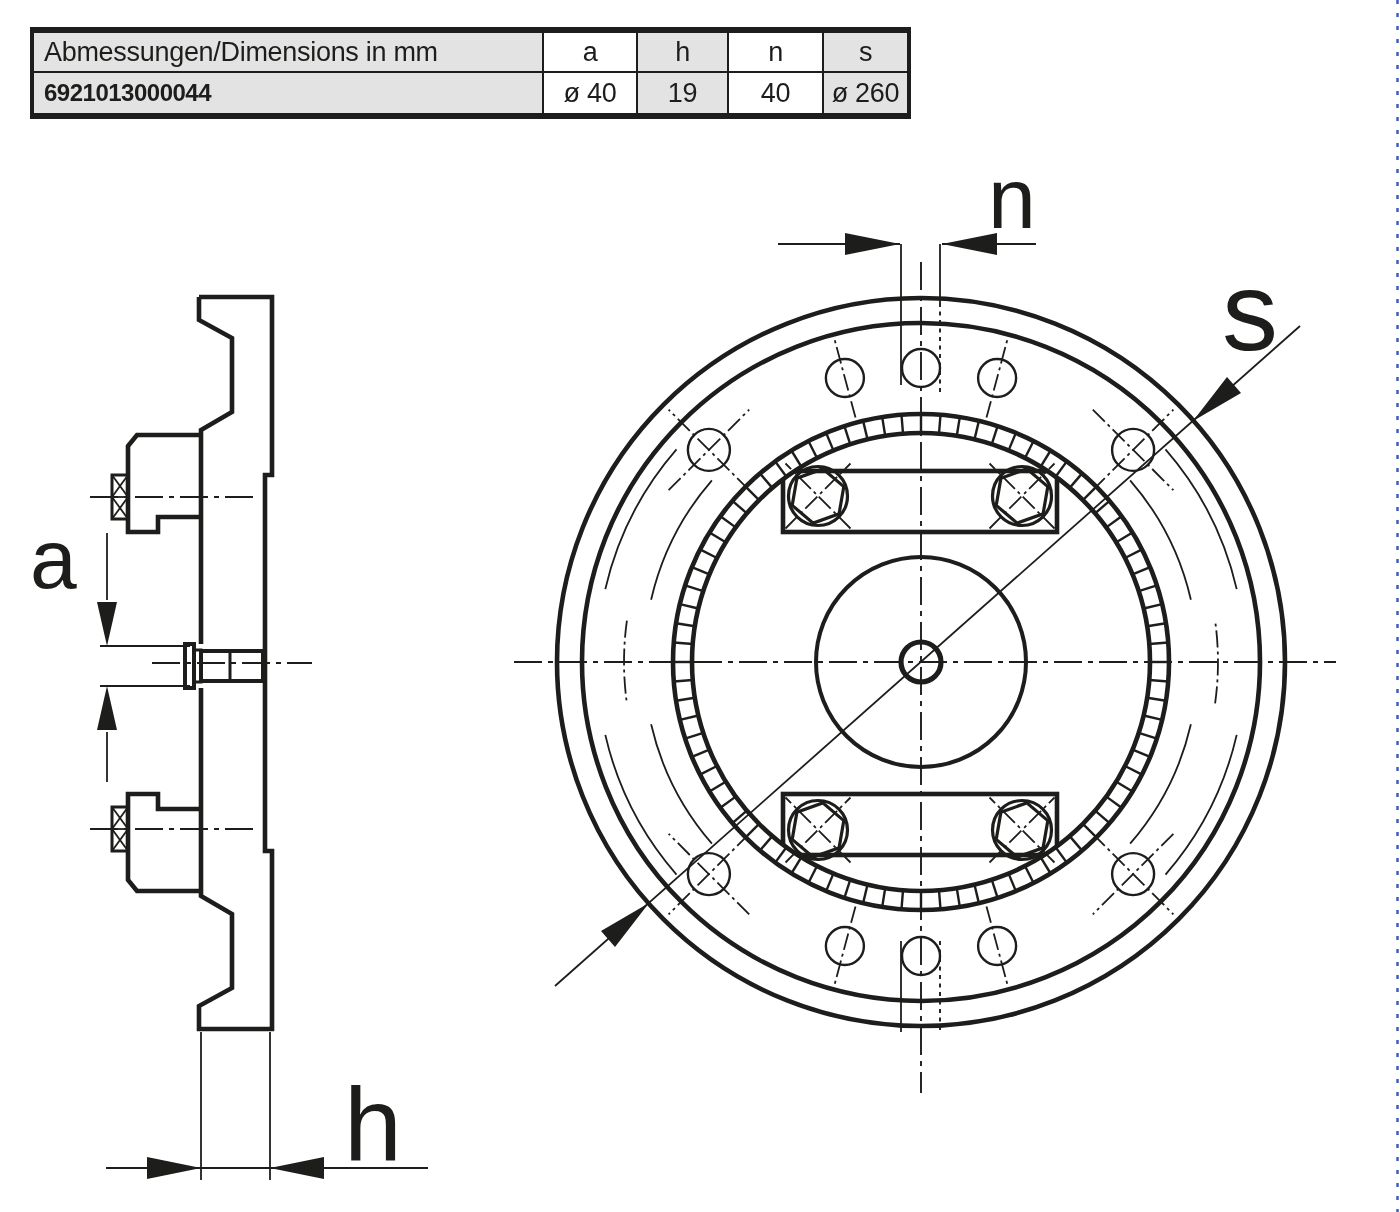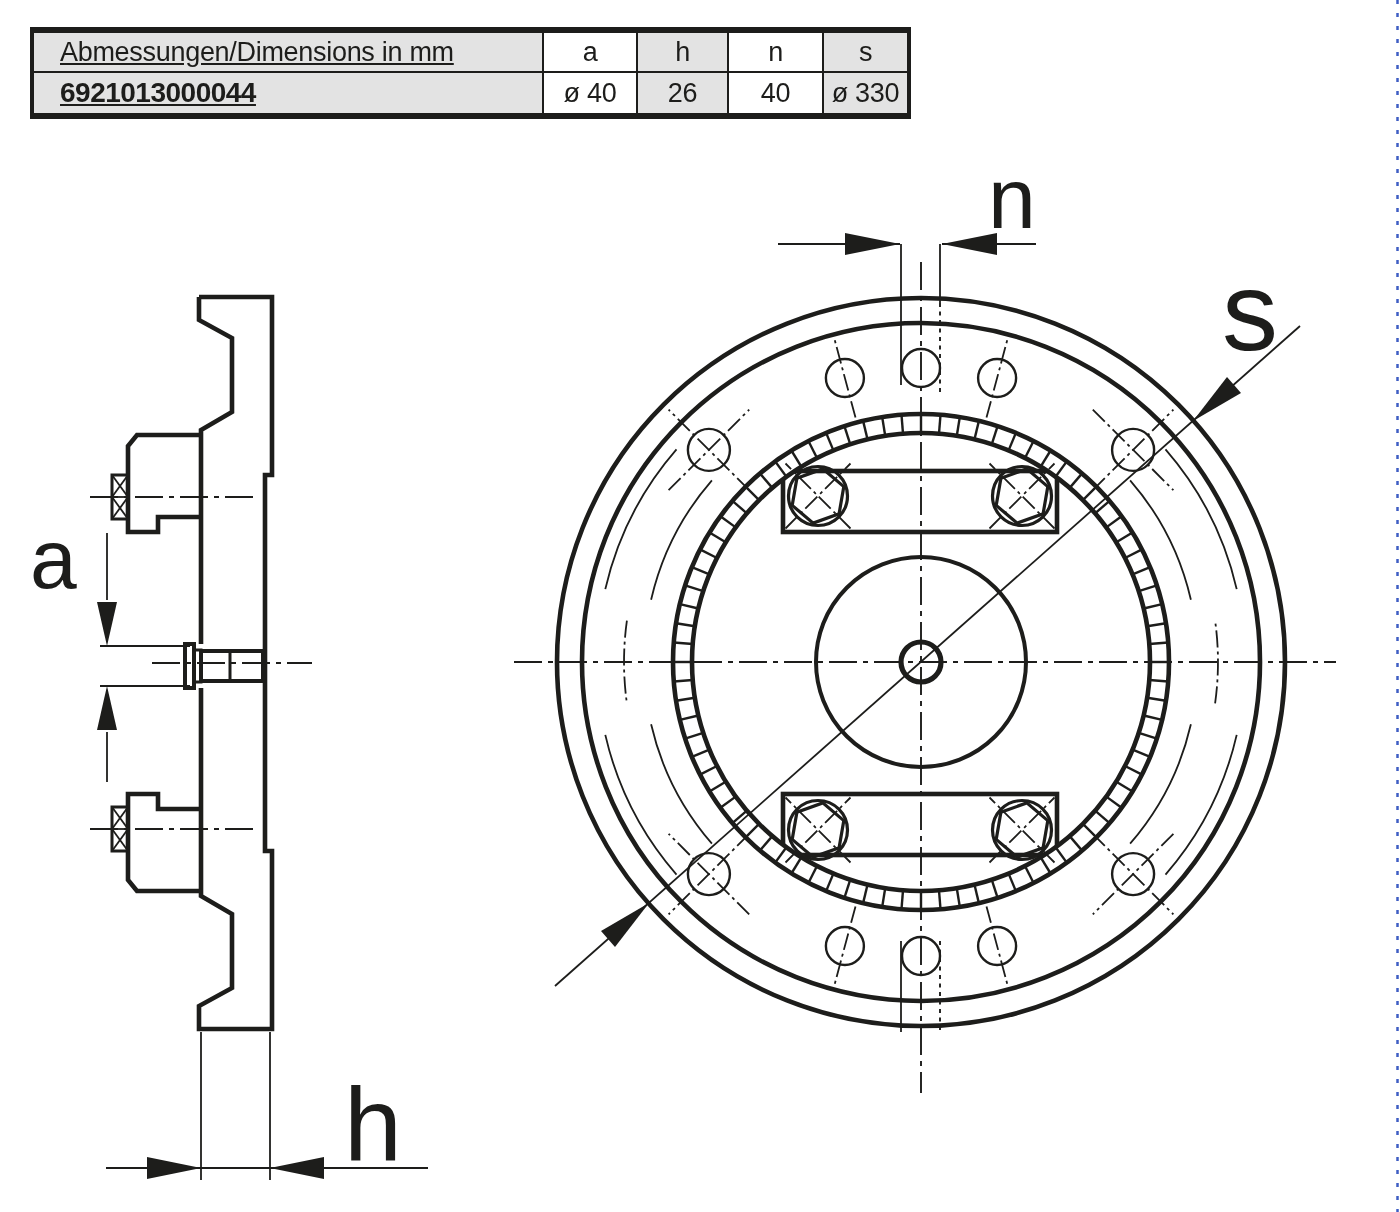--- a/index.html
+++ b/index.html
@@ -6,24 +6,24 @@
   :root{--ink:#1d1d1b;--tbl:#e3e3e3;}
   #stage{position:relative;width:1400px;height:1212px;background:#fff;overflow:hidden;
          font-family:"Liberation Sans",sans-serif;color:var(--ink);}
   
   .dims-table{position:absolute;left:30px;top:27px;
     border:4px solid var(--ink);border-top-width:6px;border-bottom-width:6px;
     display:grid;grid-template-columns:508px 94px 91px 95px 85px;grid-auto-rows:40px;}
   .cell{display:flex;align-items:center;justify-content:center;
     font-size:27px;letter-spacing:-.3px;border-left:2.5px solid var(--ink);
     background:#fff;white-space:nowrap;overflow:hidden;}
-  .cell.first{border-left:none;justify-content:flex-start;padding-left:26px;text-decoration:underline;}
+  .cell.first{border-left:none;justify-content:flex-start;padding-left:10px;}
   .cell.r1{border-bottom:2.5px solid var(--ink);}
   .cell.gray{background:var(--tbl);}
-  .cell.pn{font-weight:700;font-size:28px;letter-spacing:-.5px;}
+  .cell.pn{font-weight:700;font-size:24px;letter-spacing:-.5px;}
   
   svg{position:absolute;left:0;top:0;}
   svg *{stroke:var(--ink);fill:none;stroke-linejoin:miter;stroke-linecap:butt;}
   .s45{stroke-width:4.6;}
   .s40{stroke-width:4;}
   .s32{stroke-width:3.2;}
   .s30{stroke-width:3;}
   .s24{stroke-width:2.4;}
   .s18{stroke-width:1.8;}
   .s50{stroke-width:5.2;}
@@ -41,23 +41,23 @@
 <div id="stage">
 
   <div class="dims-table">
     <div class="cell first gray r1">Abmessungen/Dimensions in mm</div>
     <div class="cell r1">a</div>
     <div class="cell gray r1">h</div>
     <div class="cell r1">n</div>
     <div class="cell gray r1">s</div>
     <div class="cell first gray pn">6921013000044</div>
     <div class="cell">ø 40</div>
-    <div class="cell gray">26</div>
+    <div class="cell gray">19</div>
     <div class="cell">40</div>
-    <div class="cell gray">ø 330</div>
+    <div class="cell gray">ø 260</div>
   </div>
 
   <svg width="1400" height="1212" viewBox="0 0 1400 1212">
 
     <g>
       <path class="s45" d="M199,297 L272,297 L272,475 L265,475 L265,851 L272,851 L272,1029 L199,1029 L199,1006 L232,988 L232,914 L201,896 L201,688"></path>
       <path class="s45" d="M199,297 L199,320 L232,338 L232,412 L201,430 L201,644"></path>
       <path class="s45" d="M201,435 L137,435 L128,446 L128,532 L158,532 L158,517 L201,517"></path>
       <path class="s45" d="M201,809 L158,809 L158,794 L128,794 L128,880 L137,891 L201,891"></path>
 

